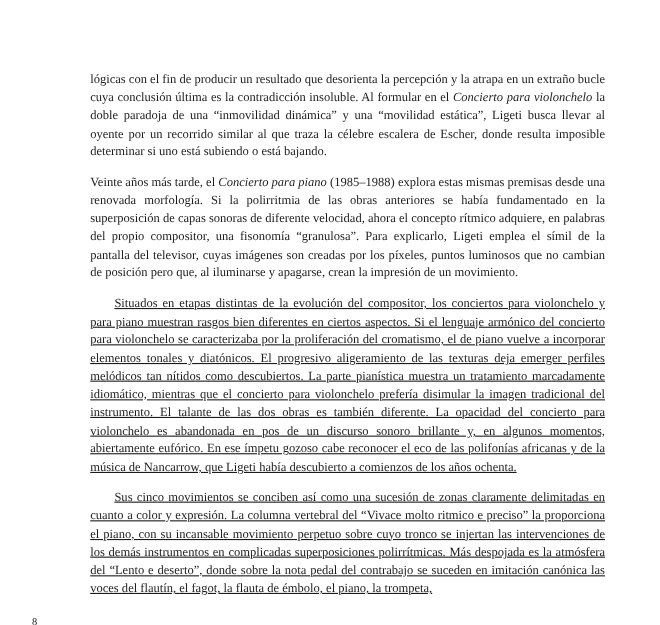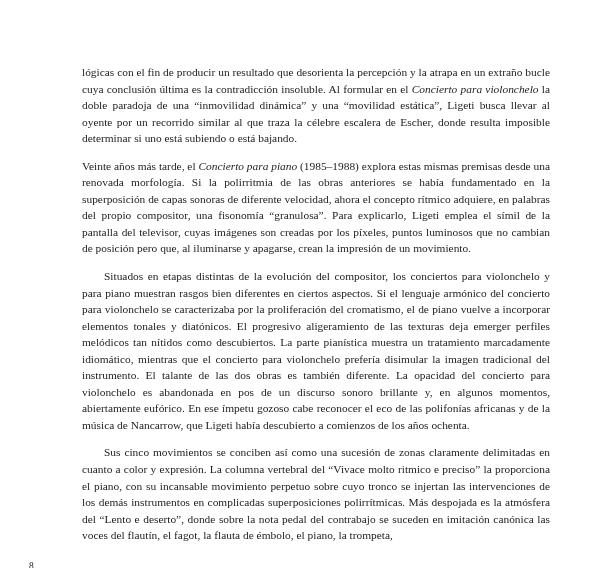--- a/index.html
+++ b/index.html
@@ -37,20 +37,21 @@
     text-justify: inter-word;
     hyphens: manual;
     color: #1c1c1c;
   }
   p.para + p.para {
     margin-top: 11px;
   }
   p.indent {
     margin-top: 0;
     text-indent: 22px;
+    text-decoration: underline;
   }
   p.para i, p.para em {
     font-style: italic;
   }
   .page-number {
     position: absolute;
     left: 13px;
     top: 541px;
     font-size: 9.5px;
     font-family: "Liberation Serif", serif;

